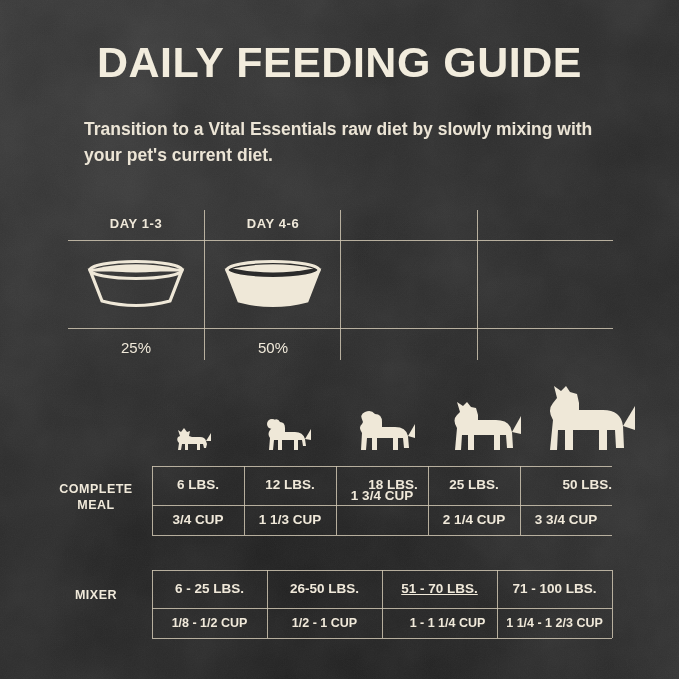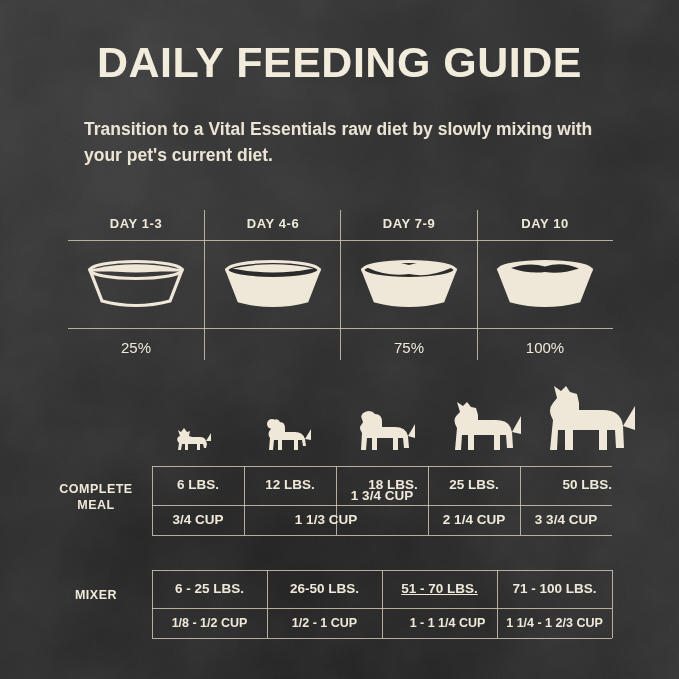--- a/index.html
+++ b/index.html
@@ -203,49 +203,24 @@
       <div class="day">DAY 4-6</div>
       <div class="bowl-wrap">
         <svg width="136" height="60" viewBox="0 0 136 60">
           <g transform="translate(68,30)">
             <path d="M-46,-14 L46,-14 L34,17 Q0,26 -34,17 Z" fill="#efe8d8" stroke="#efe8d8" stroke-width="3.2"></path>
             <ellipse cx="0" cy="-14" rx="46" ry="8.5" fill="#2b2b2b" stroke="#efe8d8" stroke-width="3.2"></ellipse>
             <path d="M-40.5,-15.6 Q0,-24 40.5,-15.6 Q0,-7.5 -40.5,-15.6 Z" fill="#efe8d8"></path>
           </g>
         </svg>
       </div>
-    </div>
-
-    <div class="trans-col" style="left:273px;">
-      <div class="day">DAY 7-9</div>
-      <div class="bowl-wrap">
-        <svg width="136" height="60" viewBox="0 0 136 60">
-          <g transform="translate(68,30)">
-            <path d="M-46,-14 L46,-14 L34,17 Q0,26 -34,17 Z" fill="#efe8d8" stroke="#efe8d8" stroke-width="3.2"></path>
-            <ellipse cx="0" cy="-14" rx="46" ry="8.5" fill="#2b2b2b" stroke="#efe8d8" stroke-width="3.2"></ellipse>
-            <path d="M-42,-16.5 Q-20,-25 0,-19 Q22,-26 42,-16 Q20,-6 0,-10 Q-22,-7 -42,-16.5 Z" fill="#efe8d8"></path>
-          </g>
-        </svg>
-      </div>
-      <div class="pct">75%</div>
-    </div>
-
-    <div class="trans-col" style="left:409px;">
-      <div class="day">DAY 10</div>
-      <div class="bowl-wrap">
-        <svg width="136" height="60" viewBox="0 0 136 60">
-          <g transform="translate(68,30)">
-            <path d="M-46,-14 L46,-14 L34,17 Q0,26 -34,17 Z" fill="#efe8d8" stroke="#efe8d8" stroke-width="3.2"></path>
-            <ellipse cx="0" cy="-14" rx="46" ry="8.5" fill="#efe8d8" stroke="#efe8d8" stroke-width="3.2"></ellipse>
-            <path d="M-34,-16 Q-16,-22 0,-17.5 Q17,-23 34,-15.5 Q16,-9.5 0,-12 Q-17,-10 -34,-16 Z" fill="#2b2b2b"></path>
-          </g>
-        </svg>
-      </div>
-      <div class="pct">100%</div>
-    </div>
+      <div class="pct">50%</div>
+    </div>
+
+
   </div>
 
   <div class="dogs">
     <div class="dog-cell" style="left:22px; bottom:0;">
       <svg width="60" height="40" viewBox="0 0 60 40">
         <g fill="#efe8d8">
           <path d="M18,16 L16,10 L19,12 L22,8 L25,12 L28,11 L27,16 L30,17 L38,17 Q43,17 44,21 L45,24 L44,28 L42,28 L41,24 L38,24 L38,30 L35,30 L35,24 L26,24 L26,30 L23,30 L23,24 L20,24 L19,30 L16,30 L17,23 Q14,20 16,17 Z"></path>
           <path d="M44,21 L49,13 L49,21 Z"></path>
         </g>
       </svg>
@@ -301,21 +276,21 @@
     <div class="rule" style="left:428px; top:466px; width:1px; height:69px;"></div>
     <div class="rule" style="left:520px; top:466px; width:1px; height:69px;"></div>
 
     <div class="cell" style="left:152px; top:477px; width:92px;">6 LBS.</div>
     <div class="cell" style="left:244px; top:477px; width:92px;">12 LBS.</div>
     <div class="cell" style="left:336px; top:477px; width:92px;padding-left:11px;">18 LBS.</div>
     <div class="cell" style="left:428px; top:477px; width:92px;">25 LBS.</div>
     <div class="cell" style="left:520px; top:477px; width:92px;text-align:right;">50 LBS.</div>
 
     <div class="cell" style="left:152px; top:512px; width:92px;">3/4 CUP</div>
-    <div class="cell" style="left:244px; top:512px; width:92px;padding-left:36px;">1 1/3 CUP</div>
+    <div class="cell" style="left:244px; top:512px; width:92px;">1 1/3 CUP</div>
     <div class="cell" style="left:336px; top:488px; width:92px;">1 3/4 CUP</div>
     <div class="cell" style="left:428px; top:512px; width:92px;">2 1/4 CUP</div>
     <div class="cell" style="left:520px; top:512px; width:92px;">3 3/4 CUP</div>
   </div>
 
   <div class="tbl" style="left:0; top:0; width:679px; height:679px;border-radius:32px;">
     <div class="tbl-label" style="left:50px; top:587px; width:92px;">MIXER</div>
 
     <div class="rule" style="left:152px; top:570px; width:460px; height:1px;"></div>
     <div class="rule" style="left:152px; top:608px; width:460px; height:1px;"></div>

